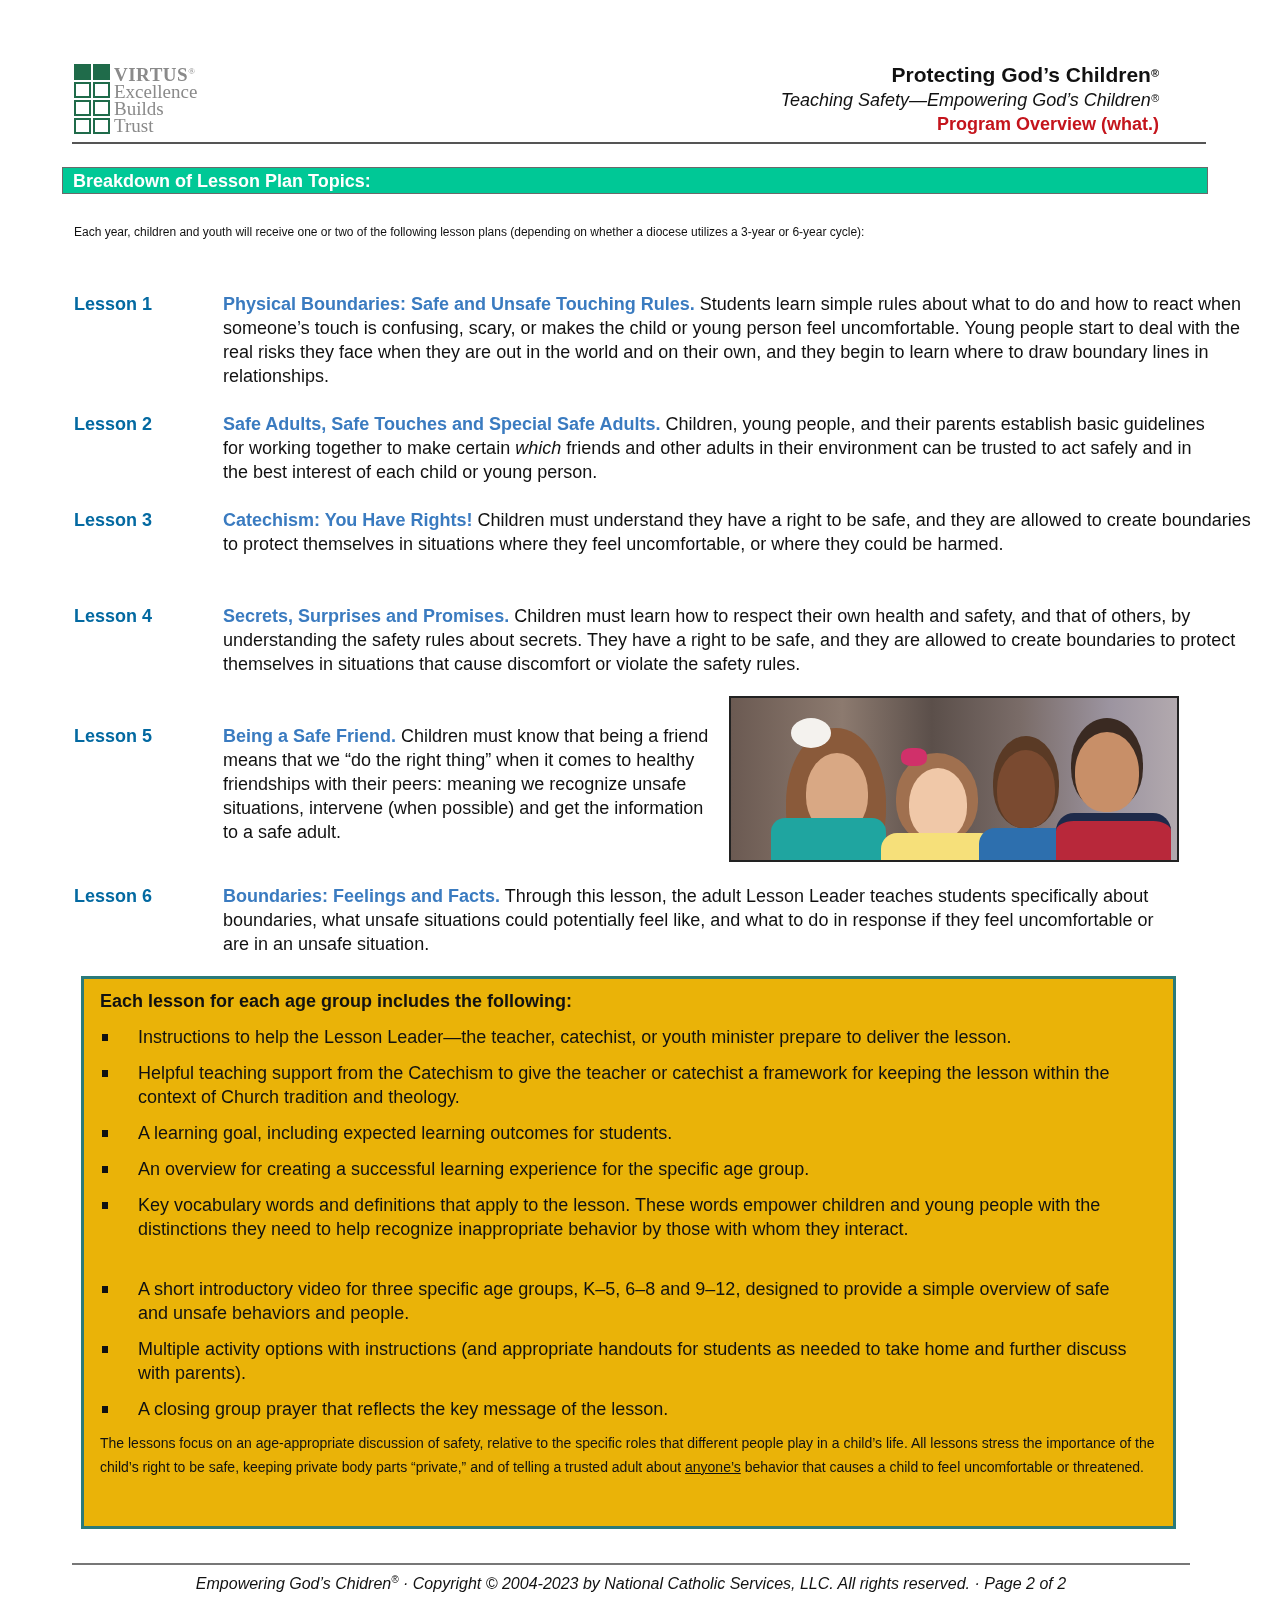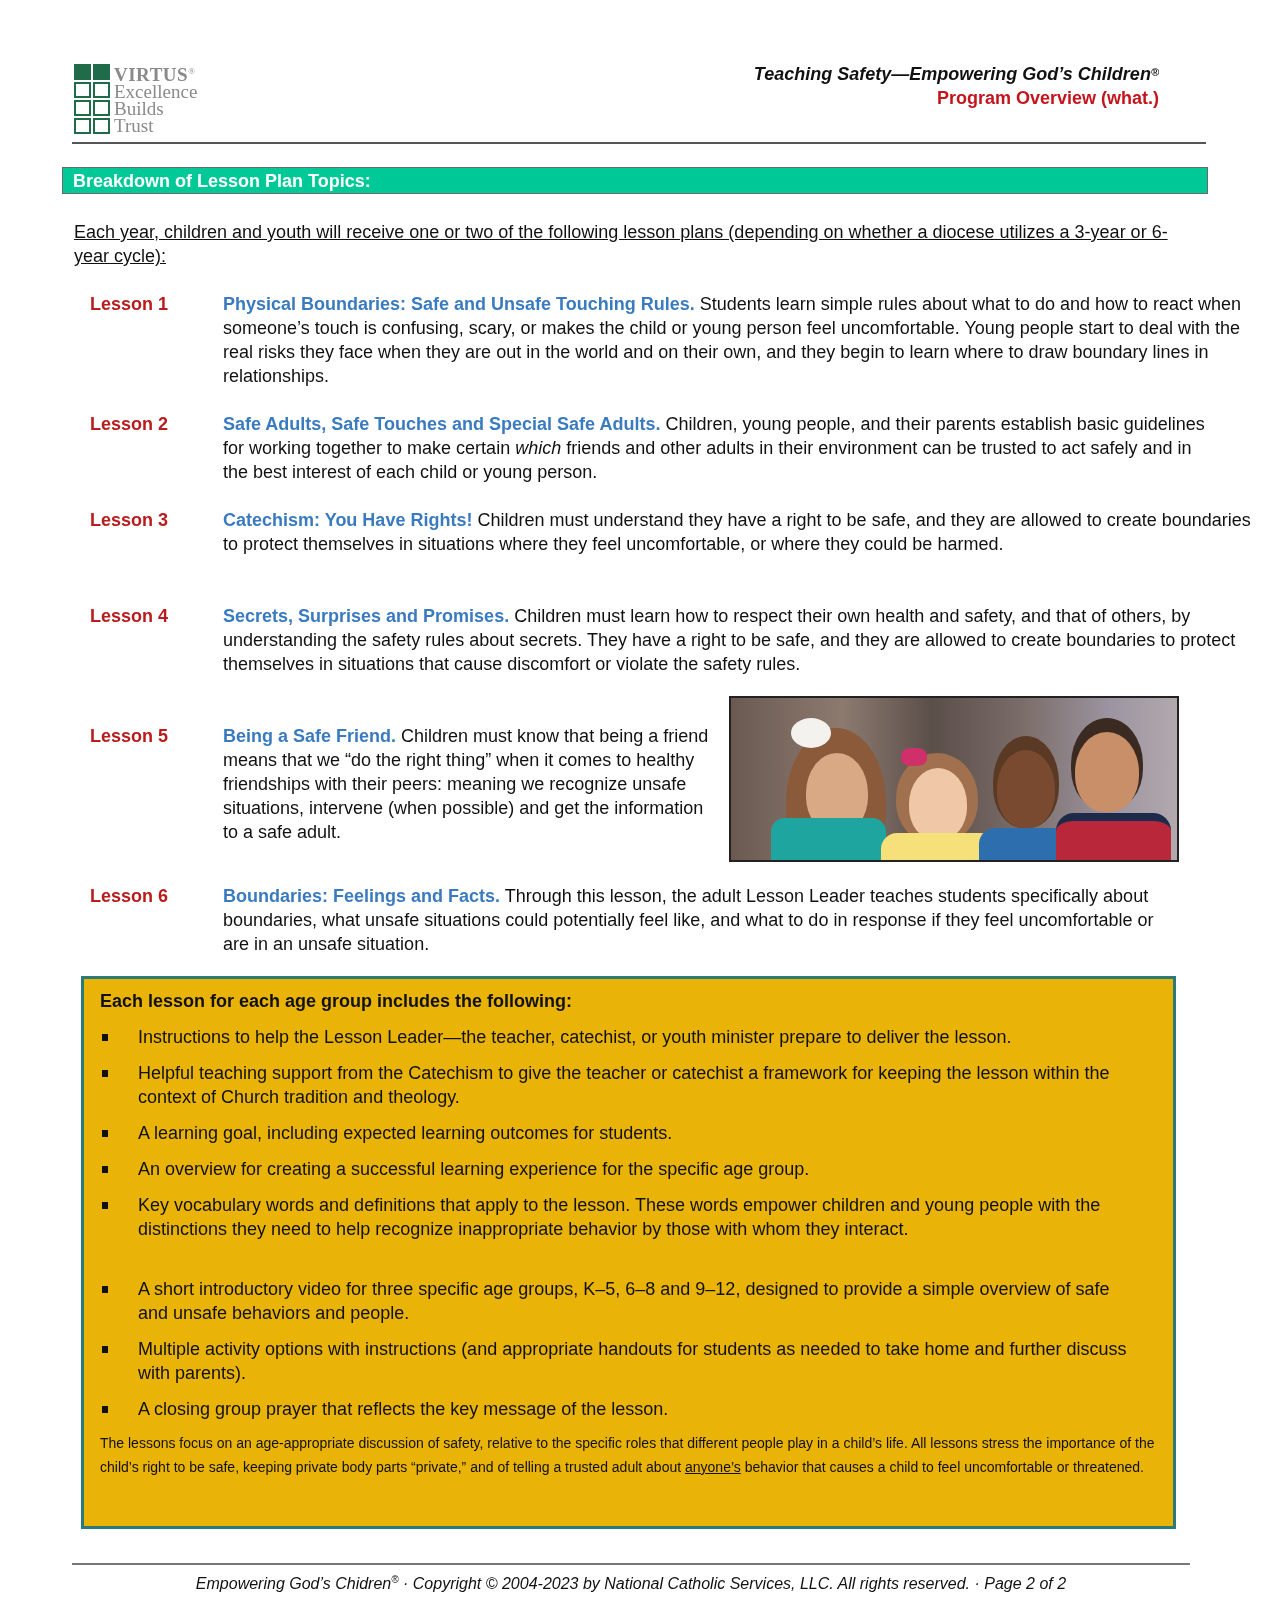--- a/index.html
+++ b/index.html
@@ -11,34 +11,34 @@
   .logo { position: absolute; left: 74px; top: 63px; display: flex; align-items: center; }
   .logo-mark { width: 36px; height: 70px; display: grid; grid-template-columns: 1fr 1fr; grid-template-rows: repeat(4, 1fr); gap: 2px; margin-right: 4px; }
   .logo-mark span { border: 2.5px solid #1f6b4a; box-sizing: border-box; }
   .logo-mark span.fill { background: #1f6b4a; }
   .logo-text { font-family: "Liberation Serif", serif; color: #8a8a8a; line-height: 17px; font-size: 19px; }
   .logo-text .brand { font-weight: bold; font-size: 19px; letter-spacing: 0.5px; }
   .logo-text sup { font-size: 9px; }
 
   .titles { position: absolute; right: 110px; top: 62px; text-align: right; }
   .title-main { font-size: 21px; font-weight: bold; color: #111; line-height: 26px; }
-  .title-sub { font-size: 18px; font-weight: bold; font-style: italic; color: #111; line-height: 24px; margin-left: 36px; }
+  .title-sub { font-size: 18px; font-weight: normal; font-style: italic; color: #111; line-height: 24px; margin-left: 36px; }
   .title-red { font-size: 18px; font-weight: bold; color: #c4141c; line-height: 24px; }
   sup.reg { font-size: 11px; vertical-align: top; position: relative; top: -2px; }
 
   .header-rule { position: absolute; left: 72px; top: 142px; width: 1134px; height: 2px; background: #555; }
 
   .section-bar { position: absolute; left: 62px; top: 167px; width: 1146px; height: 27px; background: #00c896;
                  border: 1px solid #6a6a6a; box-sizing: border-box; color: #fff; font-weight: bold; font-size: 18px;
                  line-height: 26px; padding-left: 10px; }
 
-  .intro { position: absolute; left: 74px; top: 220px; width: 1120px; font-size: 18px; line-height: 24px; text-decoration: underline; }
+  .intro { position: absolute; left: 74px; top: 220px; width: 1120px; font-size: 12px; line-height: 24px; }
 
   .lesson { position: absolute; left: 74px; font-size: 18px; line-height: 24px; }
-  .lesson .num { position: absolute; left: 16px; top: 0; width: 140px; color: #b91c1c; font-weight: bold; }
+  .lesson .num { position: absolute; left: 0; top: 0; width: 140px; color: #0369a1; font-weight: bold; }
   .lesson .body { position: absolute; left: 149px; top: 0; }
   .lesson .ltitle { color: #3a7bc0; font-weight: bold; }
 
   .photo { position: absolute; left: 729px; top: 696px; width: 450px; height: 166px; border: 2px solid #222; box-sizing: border-box; overflow: hidden;
            background: linear-gradient(90deg, #6b5a52 0%, #8c7a6f 25%, #5b4f4a 45%, #7a6c68 65%, #9c94a0 85%, #b2a9ae 100%); }
   .kid { position: absolute; border-radius: 50% 50% 45% 45%; }
 
   .info-box { position: absolute; left: 81px; top: 976px; width: 1095px; height: 553px; background: #eab308;
               border: 3px solid #2a7a7a; box-sizing: border-box; }
   .info-box .heading { position: absolute; left: 16px; top: 10px; font-size: 18px; font-weight: bold; line-height: 24px; }
@@ -70,20 +70,21 @@
     </div>
     <div class="logo-text">
       <div><span class="brand">VIRTUS</span><sup>®</sup></div>
       <div>Excellence</div>
       <div>Builds</div>
       <div>Trust</div>
     </div>
   </div>
 
   <div class="titles">
+    <div class="title-main"><span>Protecting God’s Children</span><sup class="reg">®</sup></div>
     <div class="title-sub"><span>Teaching Safety—Empowering God’s Children</span><sup class="reg">®</sup></div>
     <div class="title-red">Program Overview (what.)</div>
   </div>
 
   <div class="header-rule"></div>
 
   <div class="section-bar">Breakdown of Lesson Plan Topics:</div>
 
   <div class="intro">Each year, children and youth will receive one or two of the following lesson plans (depending on whether a diocese utilizes a 3-year or 6-year cycle):</div>
 

